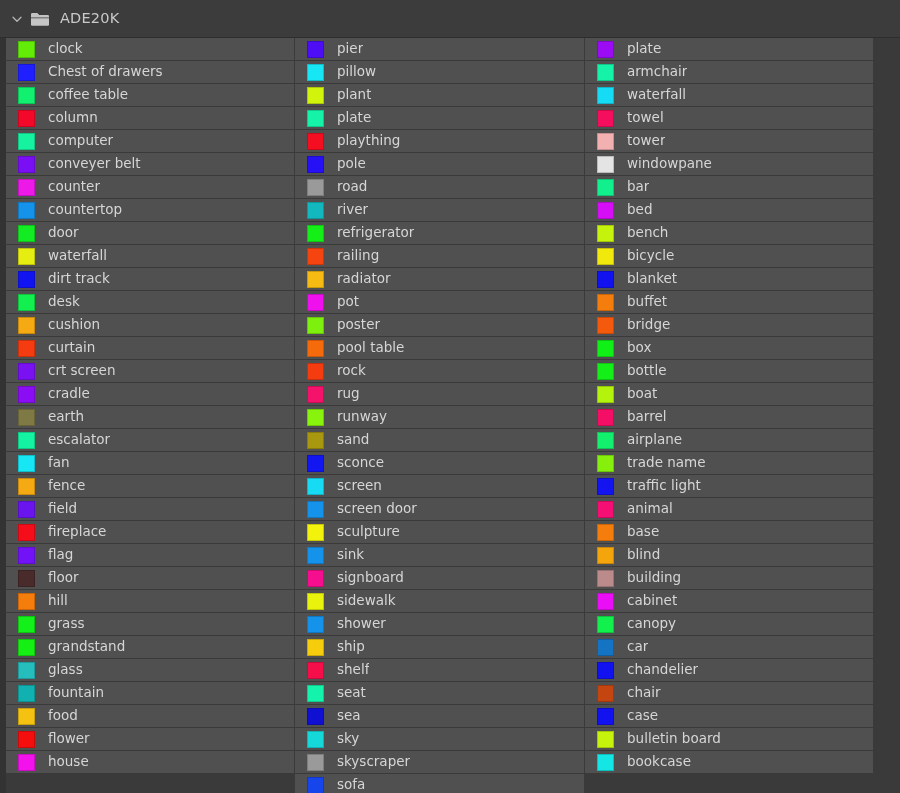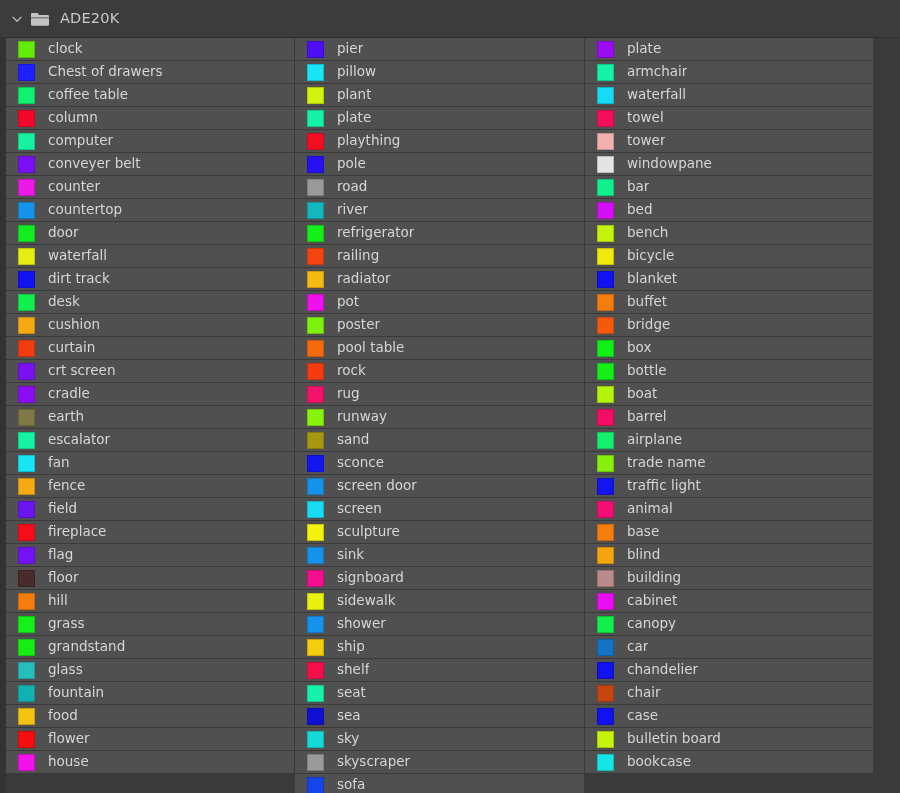--- a/index.html
+++ b/index.html
@@ -351,26 +351,26 @@
           </div>
           <div class="row">
             <span class="swatch" style="background: rgb(168, 152, 15);"></span>
             <span class="label">sand</span>
           </div>
           <div class="row">
             <span class="swatch" style="background: rgb(18, 22, 240);"></span>
             <span class="label">sconce</span>
           </div>
           <div class="row">
+            <span class="swatch" style="background: rgb(22, 219, 242);"></span>
+            <span class="label">screen</span>
+          </div>
+          <div class="row">
             <span class="swatch" style="background: rgb(21, 147, 235);"></span>
             <span class="label">screen door</span>
-          </div>
-          <div class="row">
-            <span class="swatch" style="background: rgb(22, 219, 242);"></span>
-            <span class="label">screen</span>
           </div>
           <div class="row">
             <span class="swatch" style="background: rgb(242, 242, 12);"></span>
             <span class="label">sculpture</span>
           </div>
           <div class="row">
             <span class="swatch" style="background: rgb(21, 147, 235);"></span>
             <span class="label">sink</span>
           </div>
           <div class="row">

